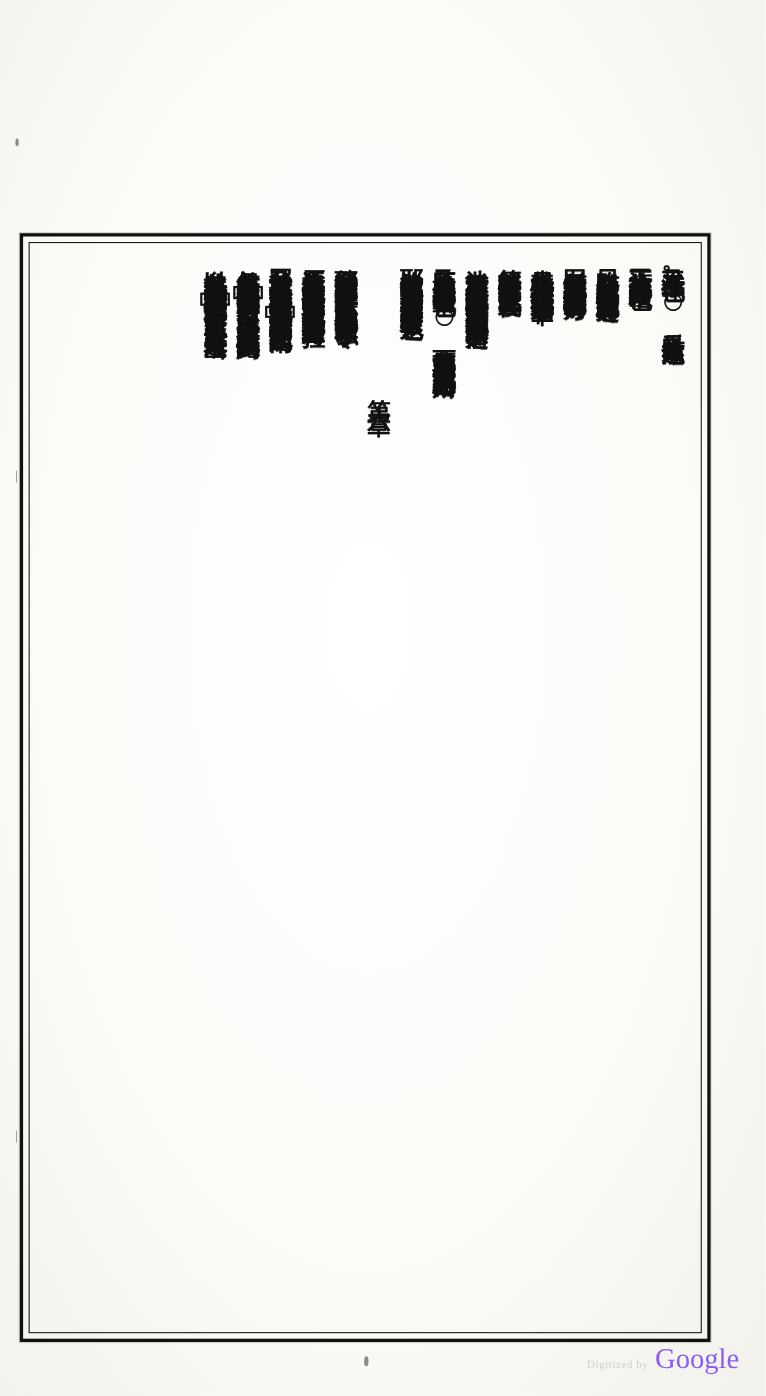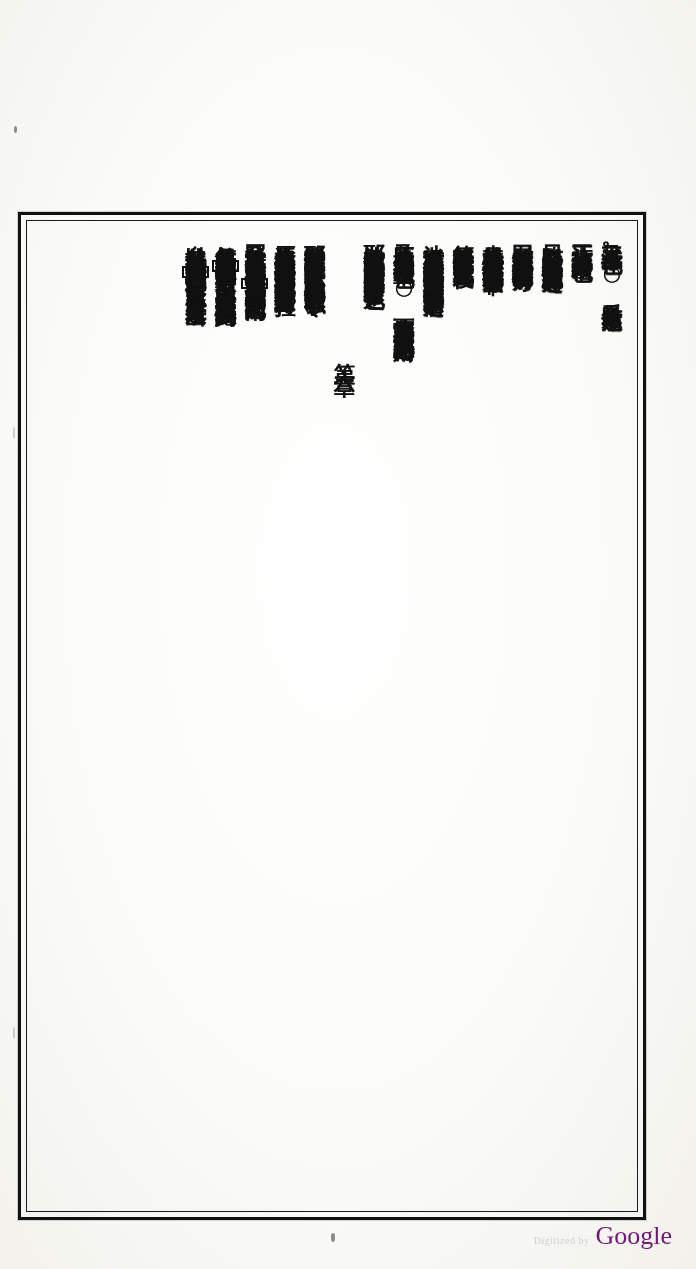--- a/index.html
+++ b/index.html
@@ -117,21 +117,21 @@
   .wm-label {
     font-size: 10px;
     letter-spacing: 0.5px;
     font-family: "Liberation Serif", serif;
     color: #cfcfcf;
   }
   .wm-logo {
     font-family: "Liberation Serif", serif;
     font-size: 26px;
     letter-spacing: 0px;
-    color: #701a75;
+    color: #8b5cf6;
   }
 </style>
 </head>
 <body>
 
 <div class="page">
   <div class="paper-tint"></div>
 
   <div class="speck speck-1"></div>
   <div class="speck speck-2"></div>

